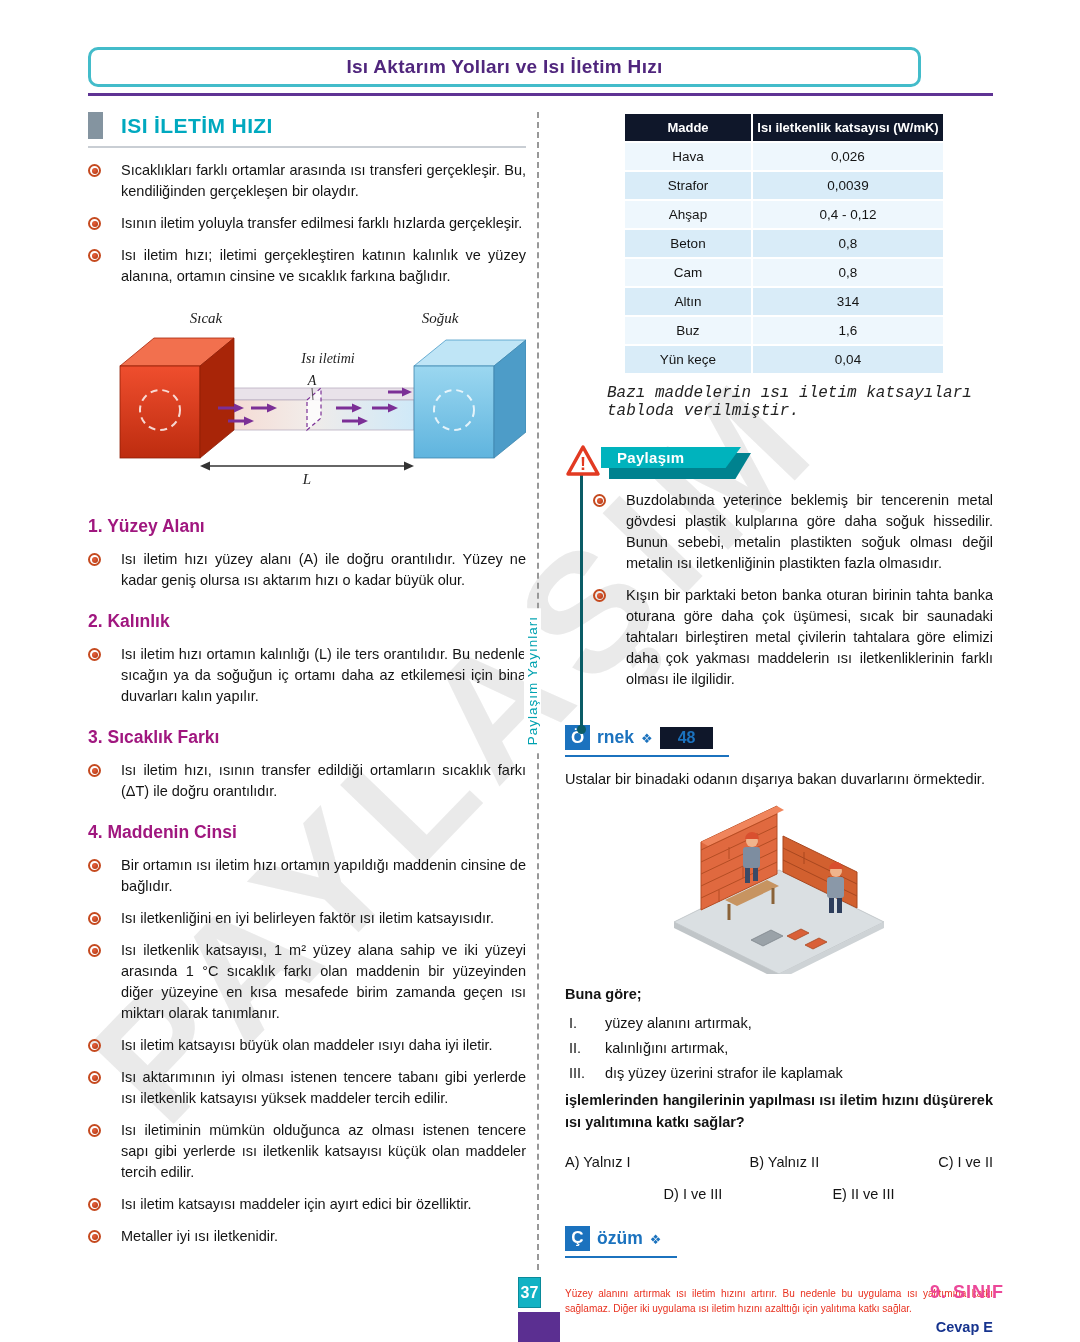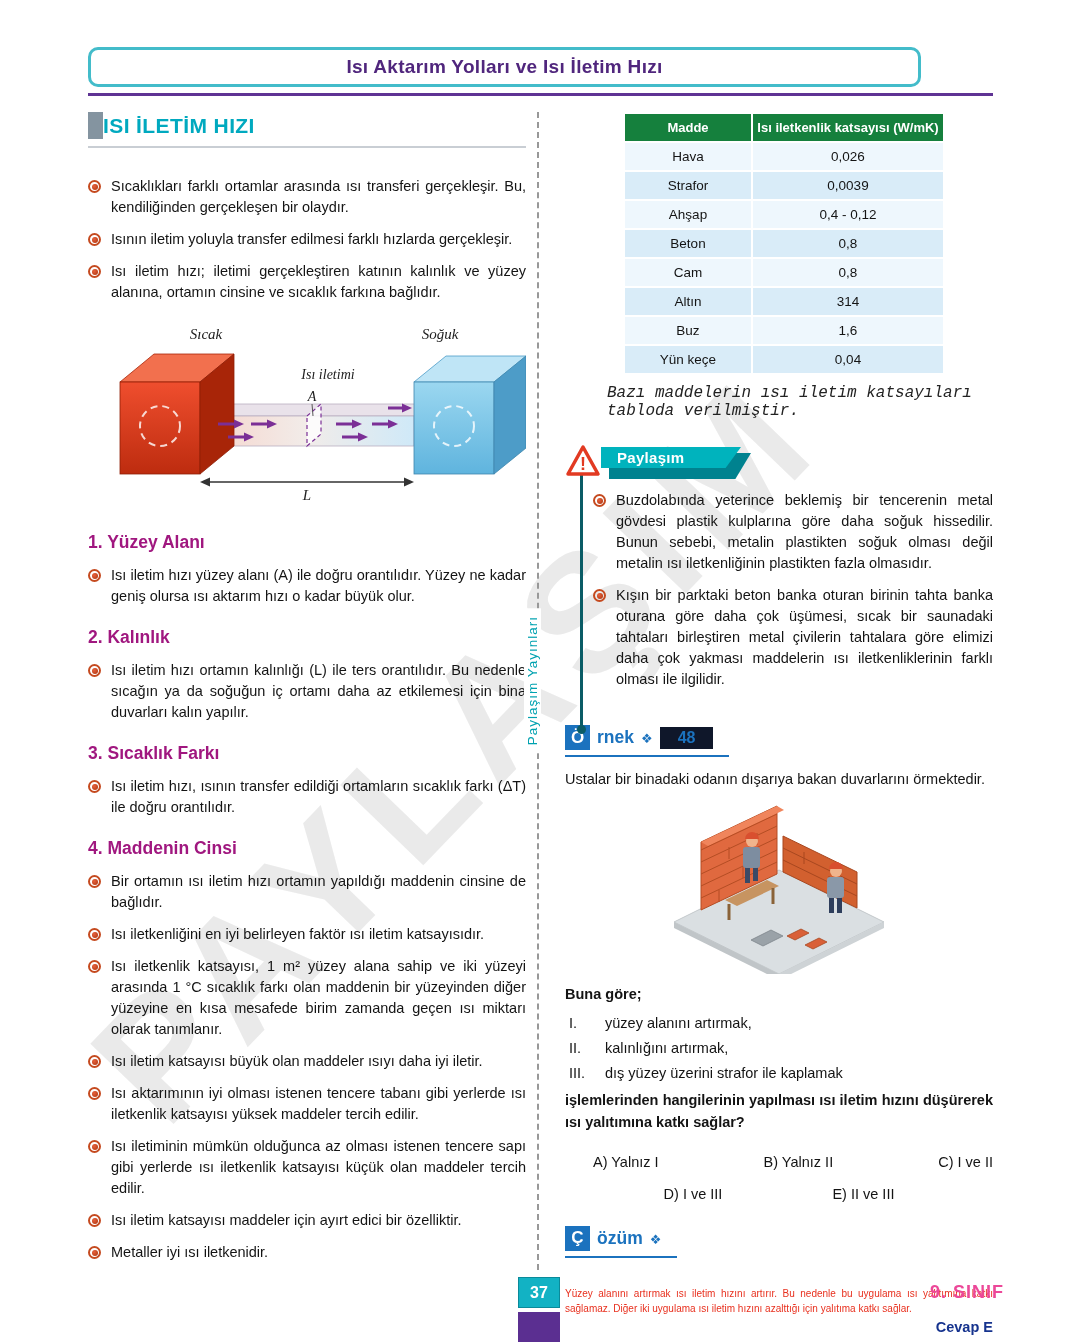--- a/index.html
+++ b/index.html
@@ -29,39 +29,39 @@
 
   
   .divider { position: absolute; left: 537px; top: 112px; height: 1158px; border-left: 2px dashed #989898; z-index: 1; }
   .side-text {
     position: absolute; left: 524px; top: 608px; z-index: 2;
     writing-mode: vertical-rl; transform: rotate(180deg);
     color: #00a2b0; font-size: 13.5px; background: #fff; padding: 8px 1px; letter-spacing: 1px;
   }
 
   
-  .main-heading { display: flex; align-items: center; gap: 0; border-bottom: 2.5px solid #c9ced4; padding-bottom: 7px; margin-bottom: 28px; }
+  .main-heading { display: flex; align-items: center; gap: 18px; border-bottom: 2.5px solid #c9ced4; padding-bottom: 7px; margin-bottom: 12px; }
   .heading-bar { width: 15px; height: 27px; background: #8494a0; }
   .main-heading .txt { color: #00a9bf; font-size: 21px; font-weight: bold; letter-spacing: .4px; }
 
   
-  .bullet { display: flex; gap: 10px; margin-bottom: 11px; }
+  .bullet { display: flex; gap: 20px; margin-bottom: 11px; }
   .b-icon { flex: 0 0 13px; width: 13px; height: 13px; margin-top: 4px; border-radius: 50%;
             border: 2px solid #c54a1f; position: relative; }
   .b-icon::after { content: ""; position: absolute; inset: 1.5px; border-radius: 50%;
             background: radial-gradient(circle at 35% 35%, #e8603a, #a83410); }
   .b-text { flex: 1; font-size: 14.5px; line-height: 1.45; text-align: justify; color: #141414; }
 
   .sec-heading { color: #a0177f; font-size: 17.5px; font-weight: bold; margin: 20px 0 12px; }
 
   .diagram { margin: 10px 0 4px; }
 
   
   table.cond { width: 322px; margin-left: 58px; border-collapse: collapse; font-size: 13.5px; }
-  table.cond th { background: #15803d; color: #fff; font-weight: bold; padding: 6px 4px; font-size: 13px; border: 2px solid #fff; }
+  table.cond th { background: #0f172a; color: #fff; font-weight: bold; padding: 6px 4px; font-size: 13px; border: 2px solid #fff; }
   table.cond td { padding: 6px 4px; text-align: center; border: 2px solid #fff; color: #141414; }
   table.cond tbody tr:nth-child(odd) td  { background: #eef7fd; }
   table.cond tbody tr:nth-child(even) td { background: #d9ecf8; }
   table.cond td.mat { width: 40%; }
   .table-caption { margin: 9px 0 0 42px; font-family: Liberation Mono, monospace; font-style: italic; font-size: 16px; color: #222; }
 
   
   .callout { position: relative; margin: 24px 0 12px; height: 34px; }
   .callout-line { position: absolute; left: 15px; top: 30px; width: 3px; height: 252px; background: #0a5c66; }
   .callout-line::after { content: ""; position: absolute; left: -3px; bottom: -8px; width: 9px; height: 9px; border-radius: 50%; background: #0a5c66; }
@@ -87,28 +87,28 @@
   .bold { font-weight: bold; }
 
   .illus { display: block; margin: 14px auto 10px; }
 
   .roman-list { margin: 10px 0 4px; }
   .roman-row { display: flex; margin-bottom: 9px; font-size: 14.5px; color: #141414; }
   .roman-num { width: 40px; padding-left: 4px; }
 
   .question { font-size: 14.5px; font-weight: bold; line-height: 1.5; text-align: justify; color: #141414; margin-top: 8px; }
 
-  .options-r1 { display: flex; justify-content: space-between; margin-top: 20px; font-size: 14.5px; color: #141414; margin-left: 28px; }
+  .options-r1 { display: flex; justify-content: space-between; margin-top: 20px; font-size: 14.5px; color: #141414; }
   .options-r2 { display: flex; justify-content: center; gap: 110px; margin-top: 16px; font-size: 14.5px; color: #141414; }
 
   .solution-text { margin-top: 16px; font-size: 10px; line-height: 1.5; text-align: justify; color: #e8301e; }
   .answer { text-align: right; color: #16338e; font-weight: bold; font-size: 14.5px; margin-top: 3px; }
 
   
-  .page-num { position: absolute; left: 518px; top: 1277px; width: 42px; height: 31px; background: #12b2c4;
+  .page-num { position: absolute; left: 518px; top: 1277px; width: 23px; height: 31px; background: #12b2c4;
               color: #fff; font-weight: bold; font-size: 16px; display: flex; align-items: center; justify-content: center;
               z-index: 2; border: 1px solid #0a8a9a; }
   .page-num-under { position: absolute; left: 518px; top: 1312px; width: 42px; height: 30px; background: #5b2f91; z-index: 2; }
   .grade { position: absolute; left: 930px; top: 1282px; width: 64px; color: #ec4899; font-weight: bold;
            font-size: 18px; letter-spacing: 1px; z-index: 2; white-space: nowrap; }
 </style>
 </head>
 <body>
 
 <div class="page">

